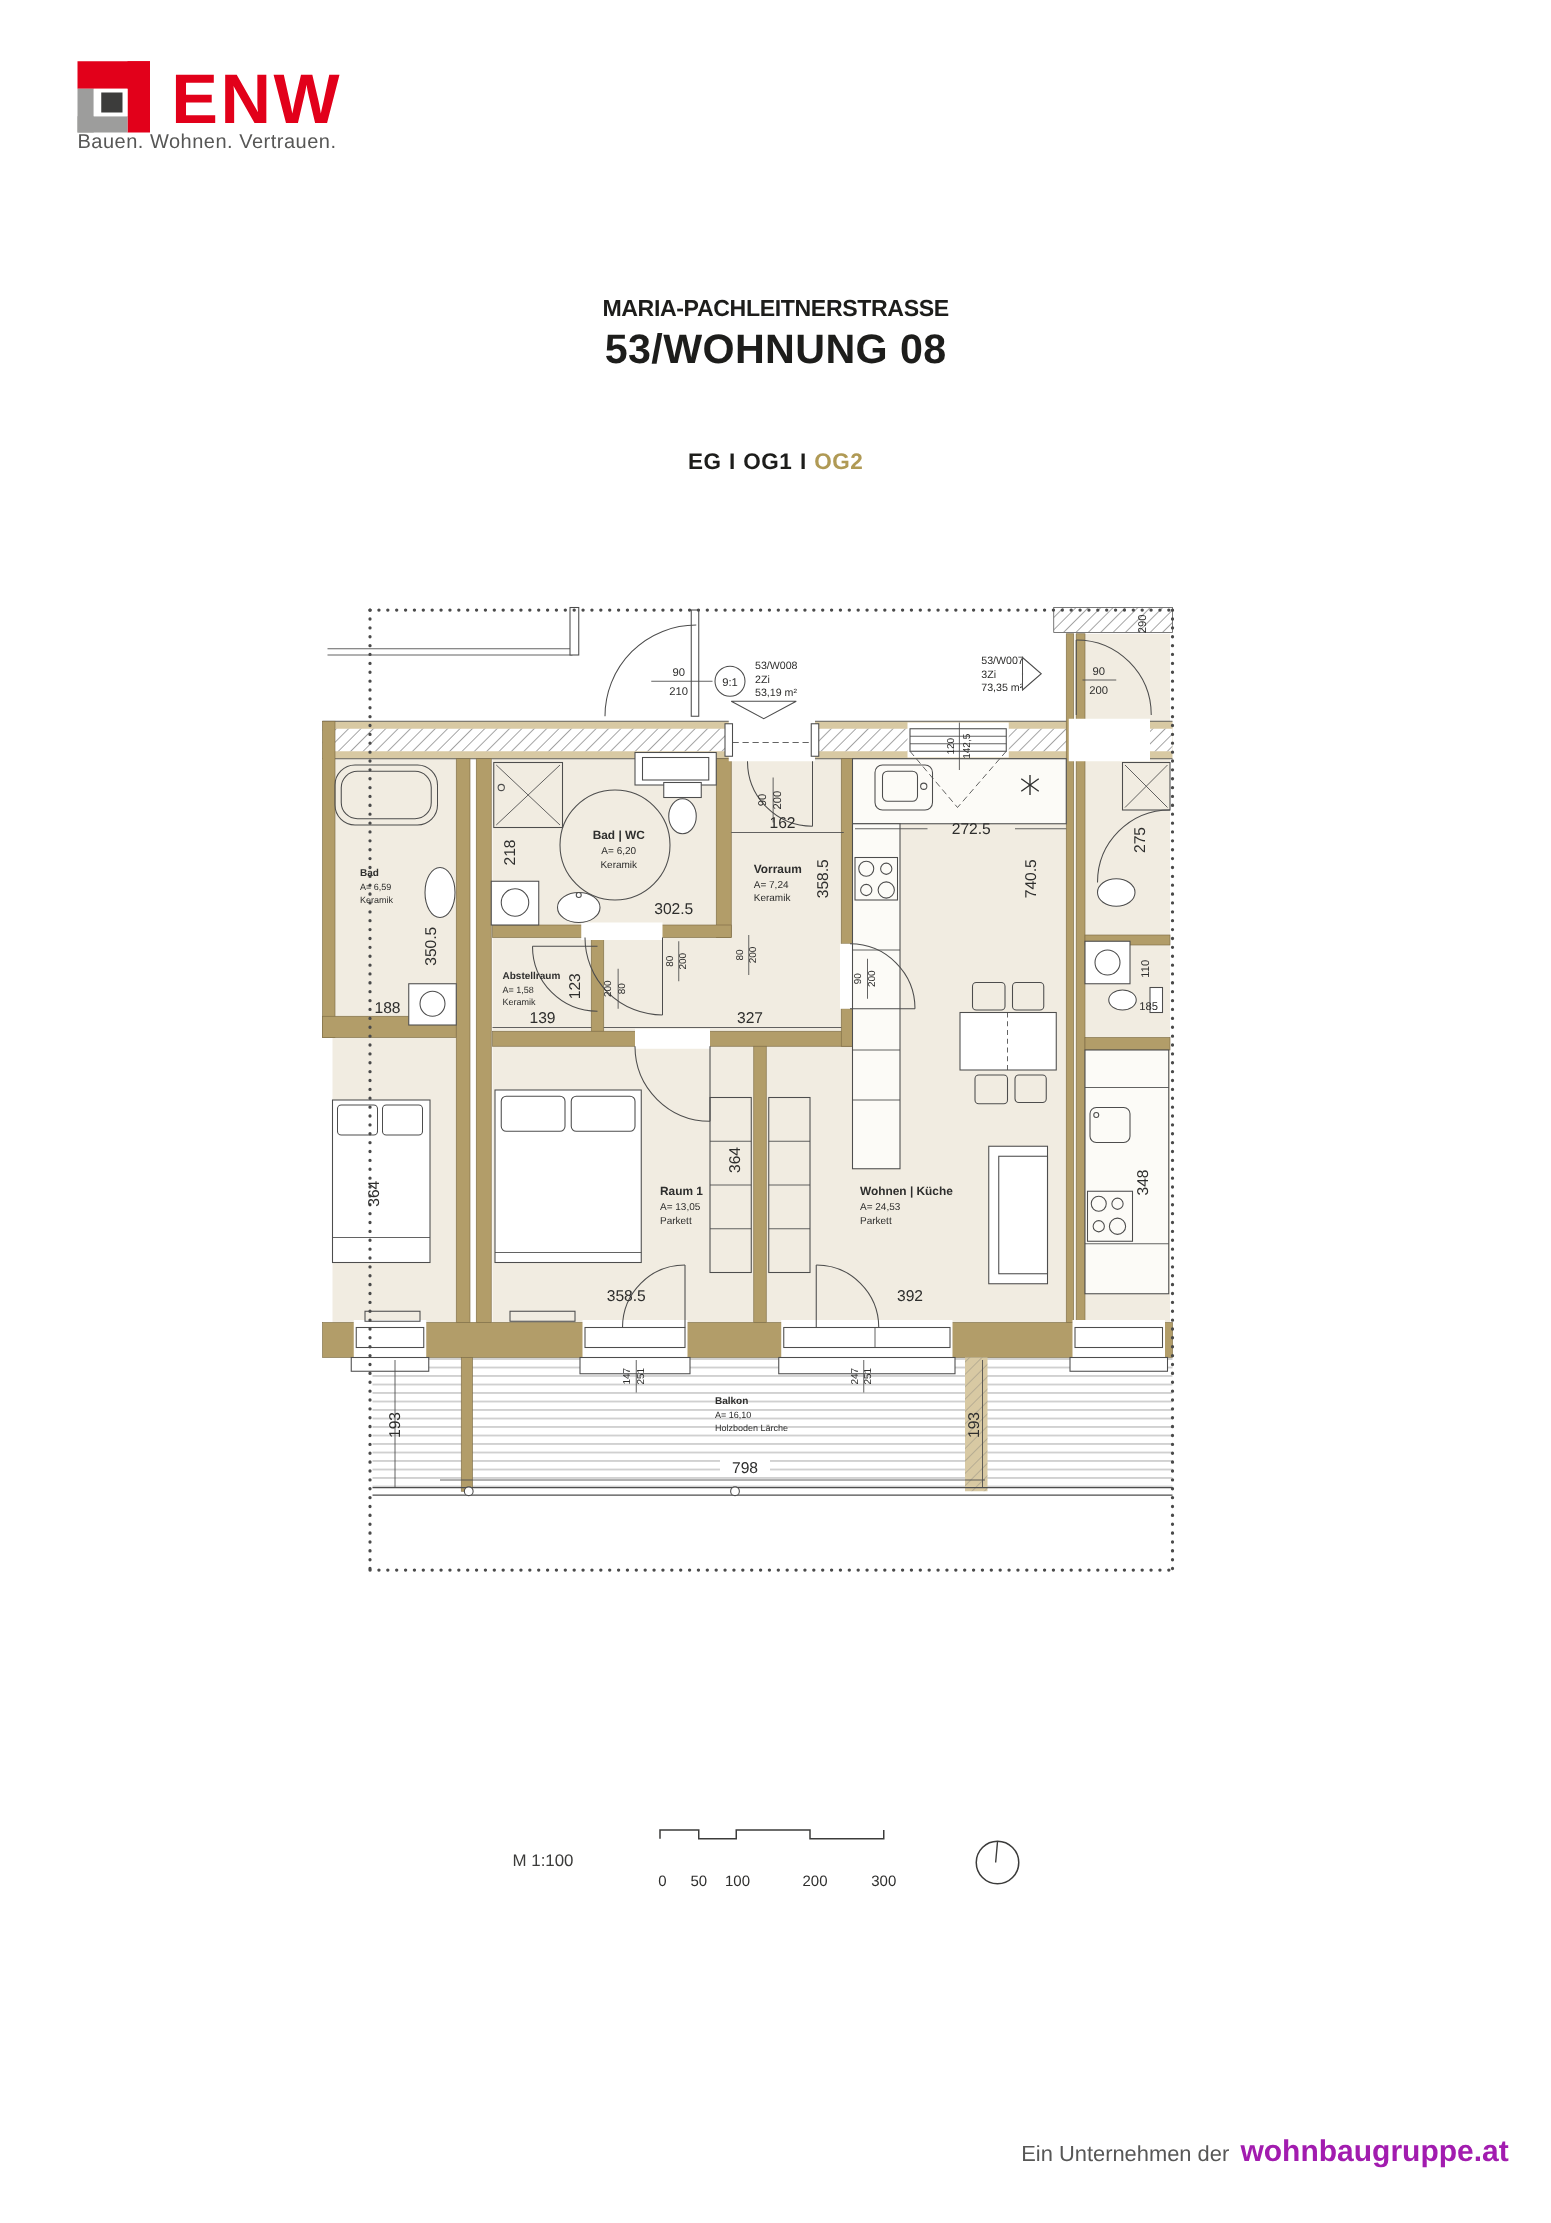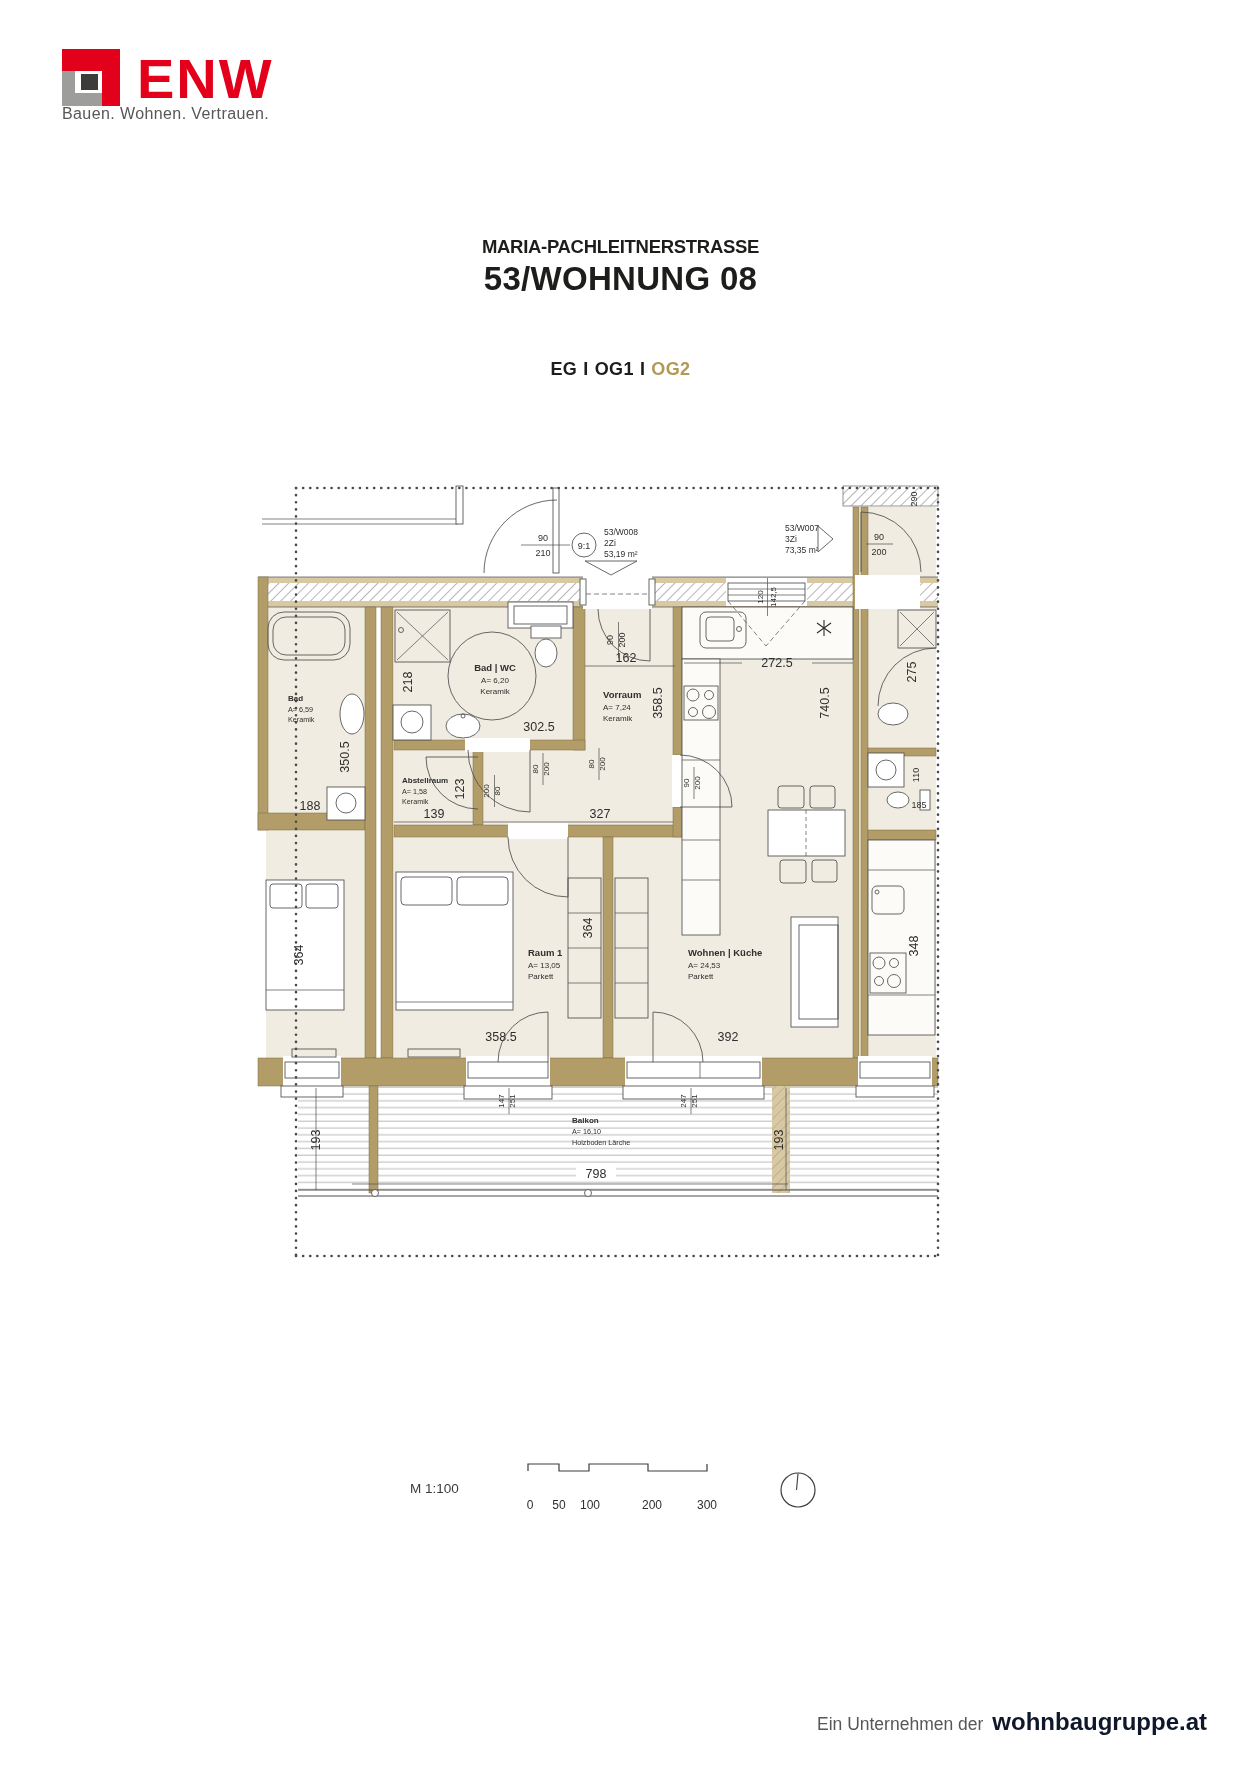--- a/index.html
+++ b/index.html
@@ -21,21 +21,21 @@
   #title1{top:236px;font-size:18.5px;font-weight:700;letter-spacing:-0.3px;}
   #title2{top:260px;font-size:33px;font-weight:700;letter-spacing:.3px;}
   #floors{top:341px;font-size:18px;font-weight:700;letter-spacing:.4px;margin-top:18px;}
   #floors .sep{padding:0 6px;}
   #floors .active{color:#b09a55;}
   
   #scale-label{position:absolute;left:410px;top:1481px;font-size:13.5px;color:#3c3c3b;}
   
   #footer{position:absolute;right:34px;top:1708px;display:flex;align-items:baseline;gap:9px;}
   #footer .pre{font-size:17.5px;color:#575756;}
-  #footer .brand{font-size:24px;font-weight:700;color:#0f172a;}
+  #footer .brand{font-size:24px;font-weight:700;color:#a21caf;}
   
   text{font-family:"Liberation Sans",sans-serif;fill:#2e2e2d;}
   .dim{font-size:12.5px;}
   .dim-s{font-size:9px;}
   .dim-xs{font-size:8px;}
   .rname{font-size:9.5px;font-weight:700;}
   .rsub{font-size:8px;}
   .rname-s{font-size:8px;font-weight:700;}
   .rsub-s{font-size:7.2px;}
   .unit{font-size:8.5px;}

